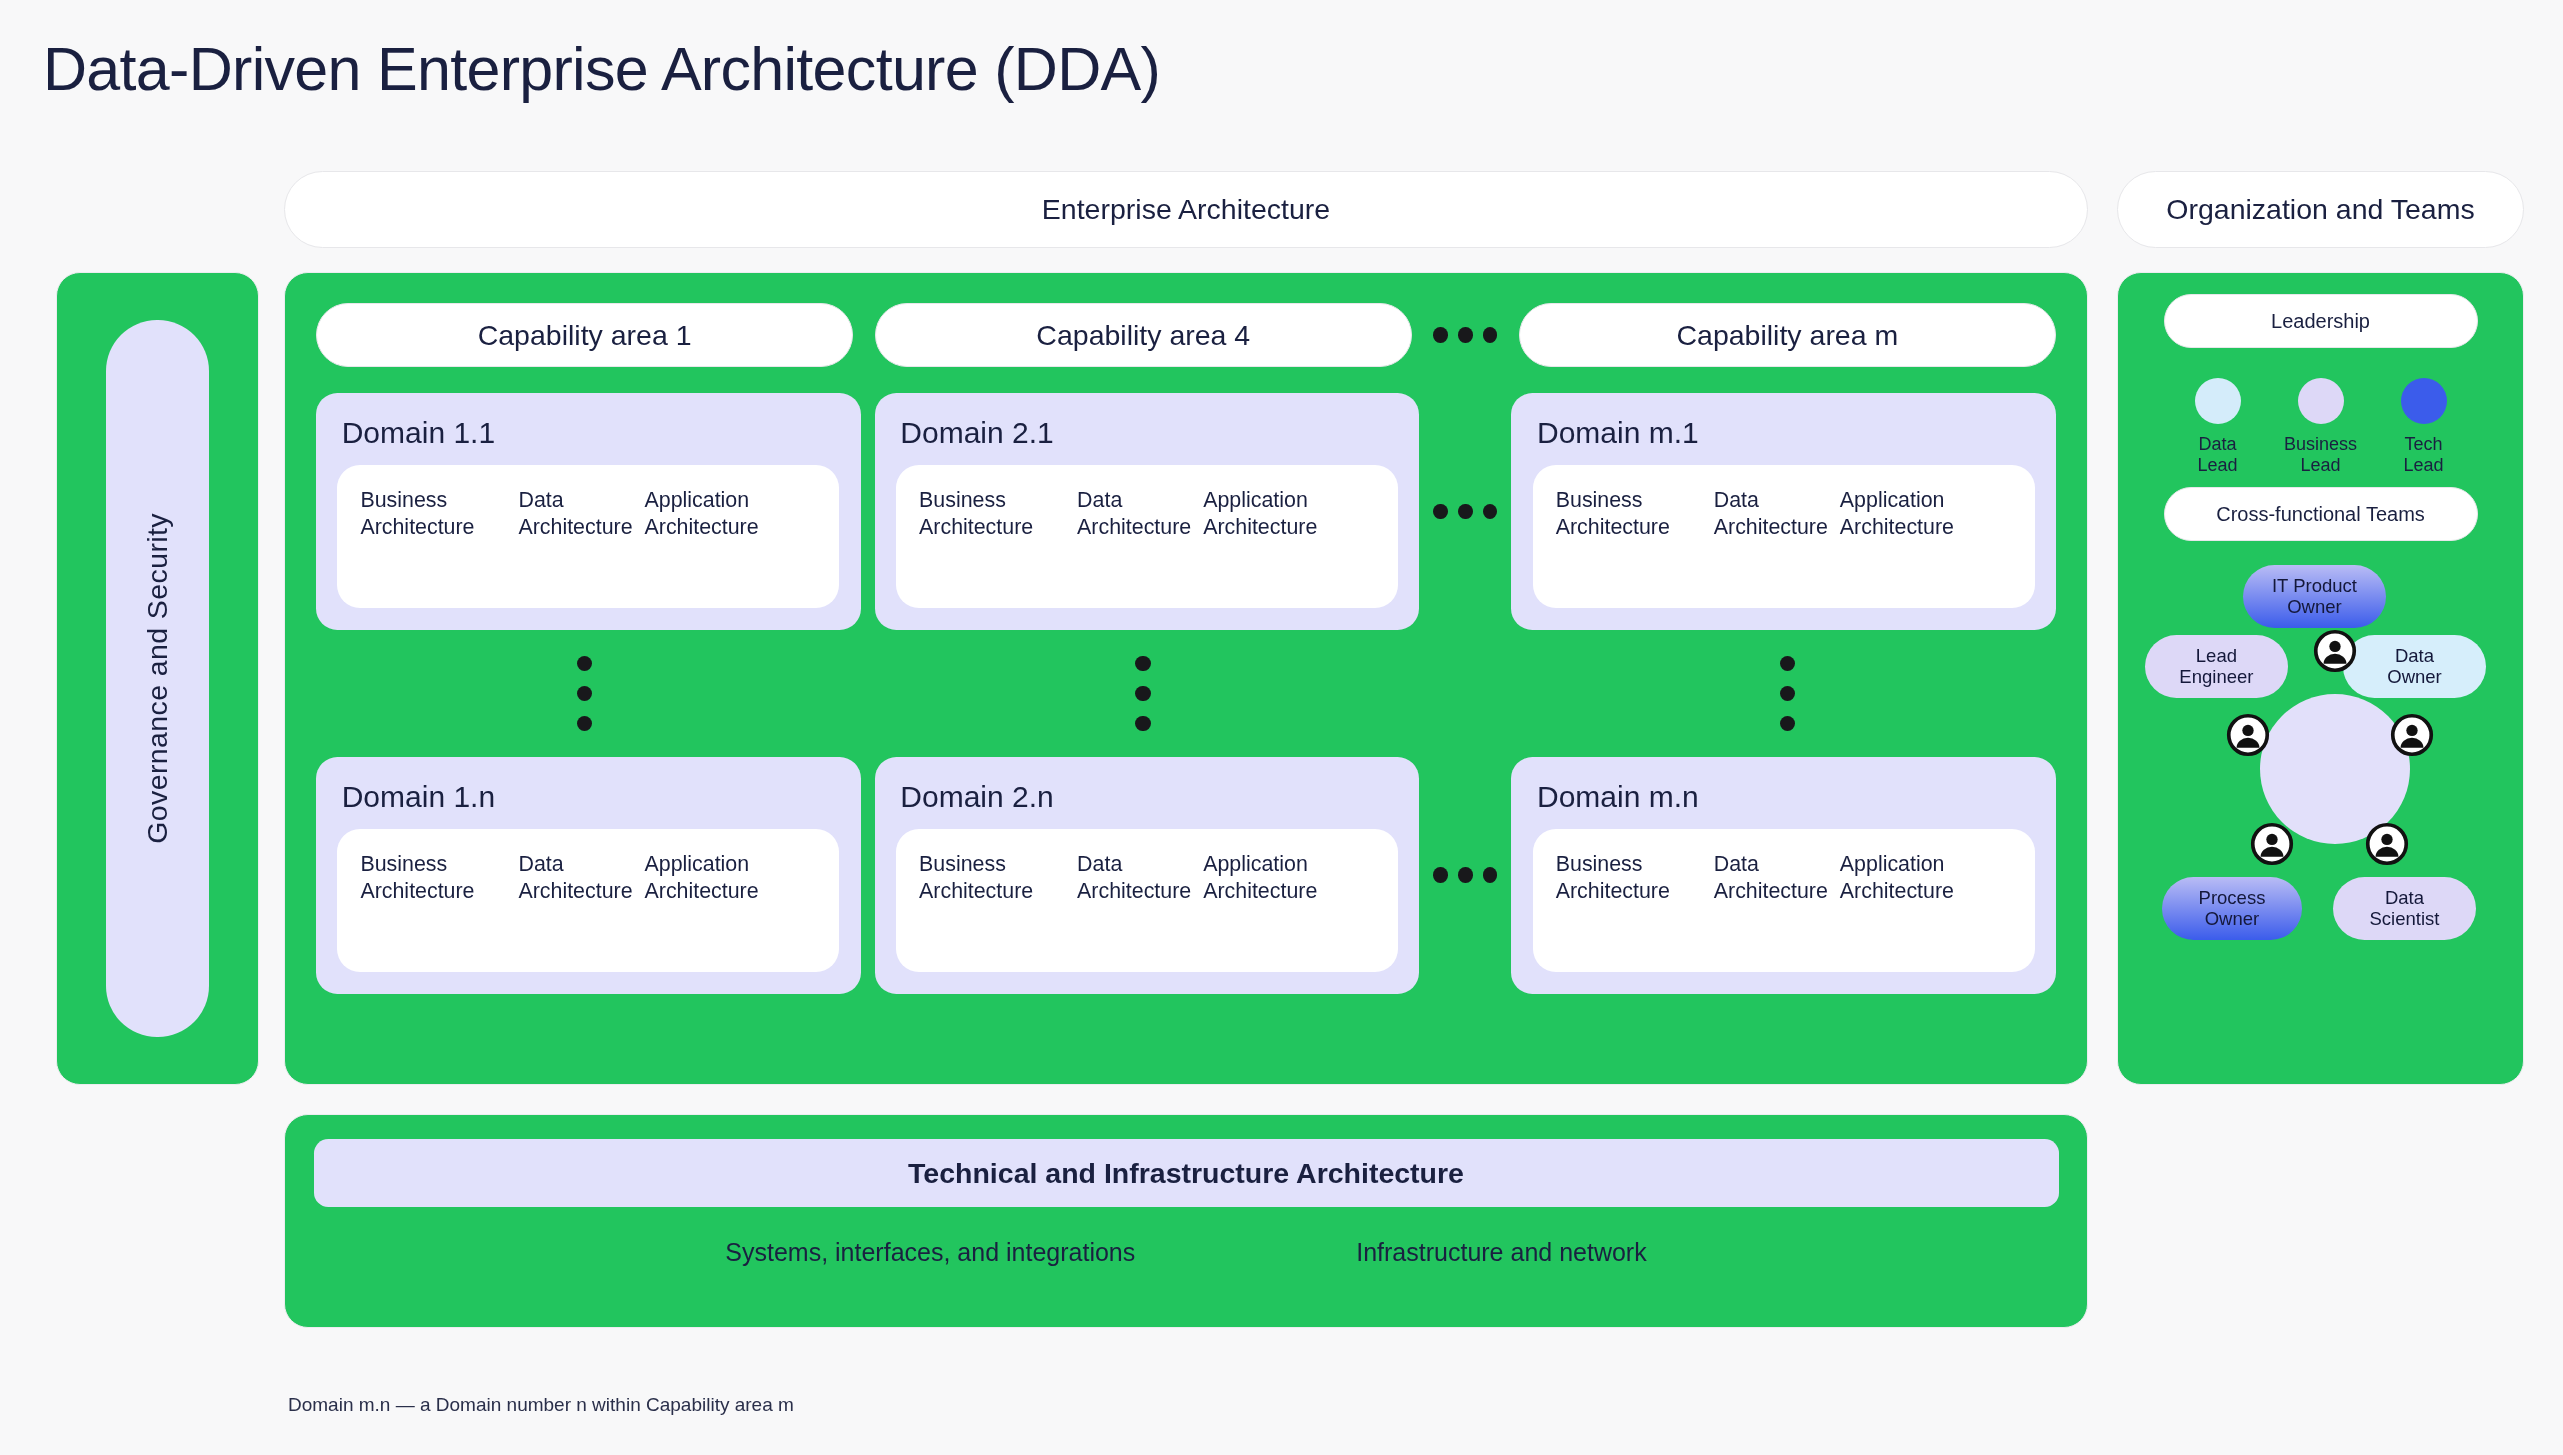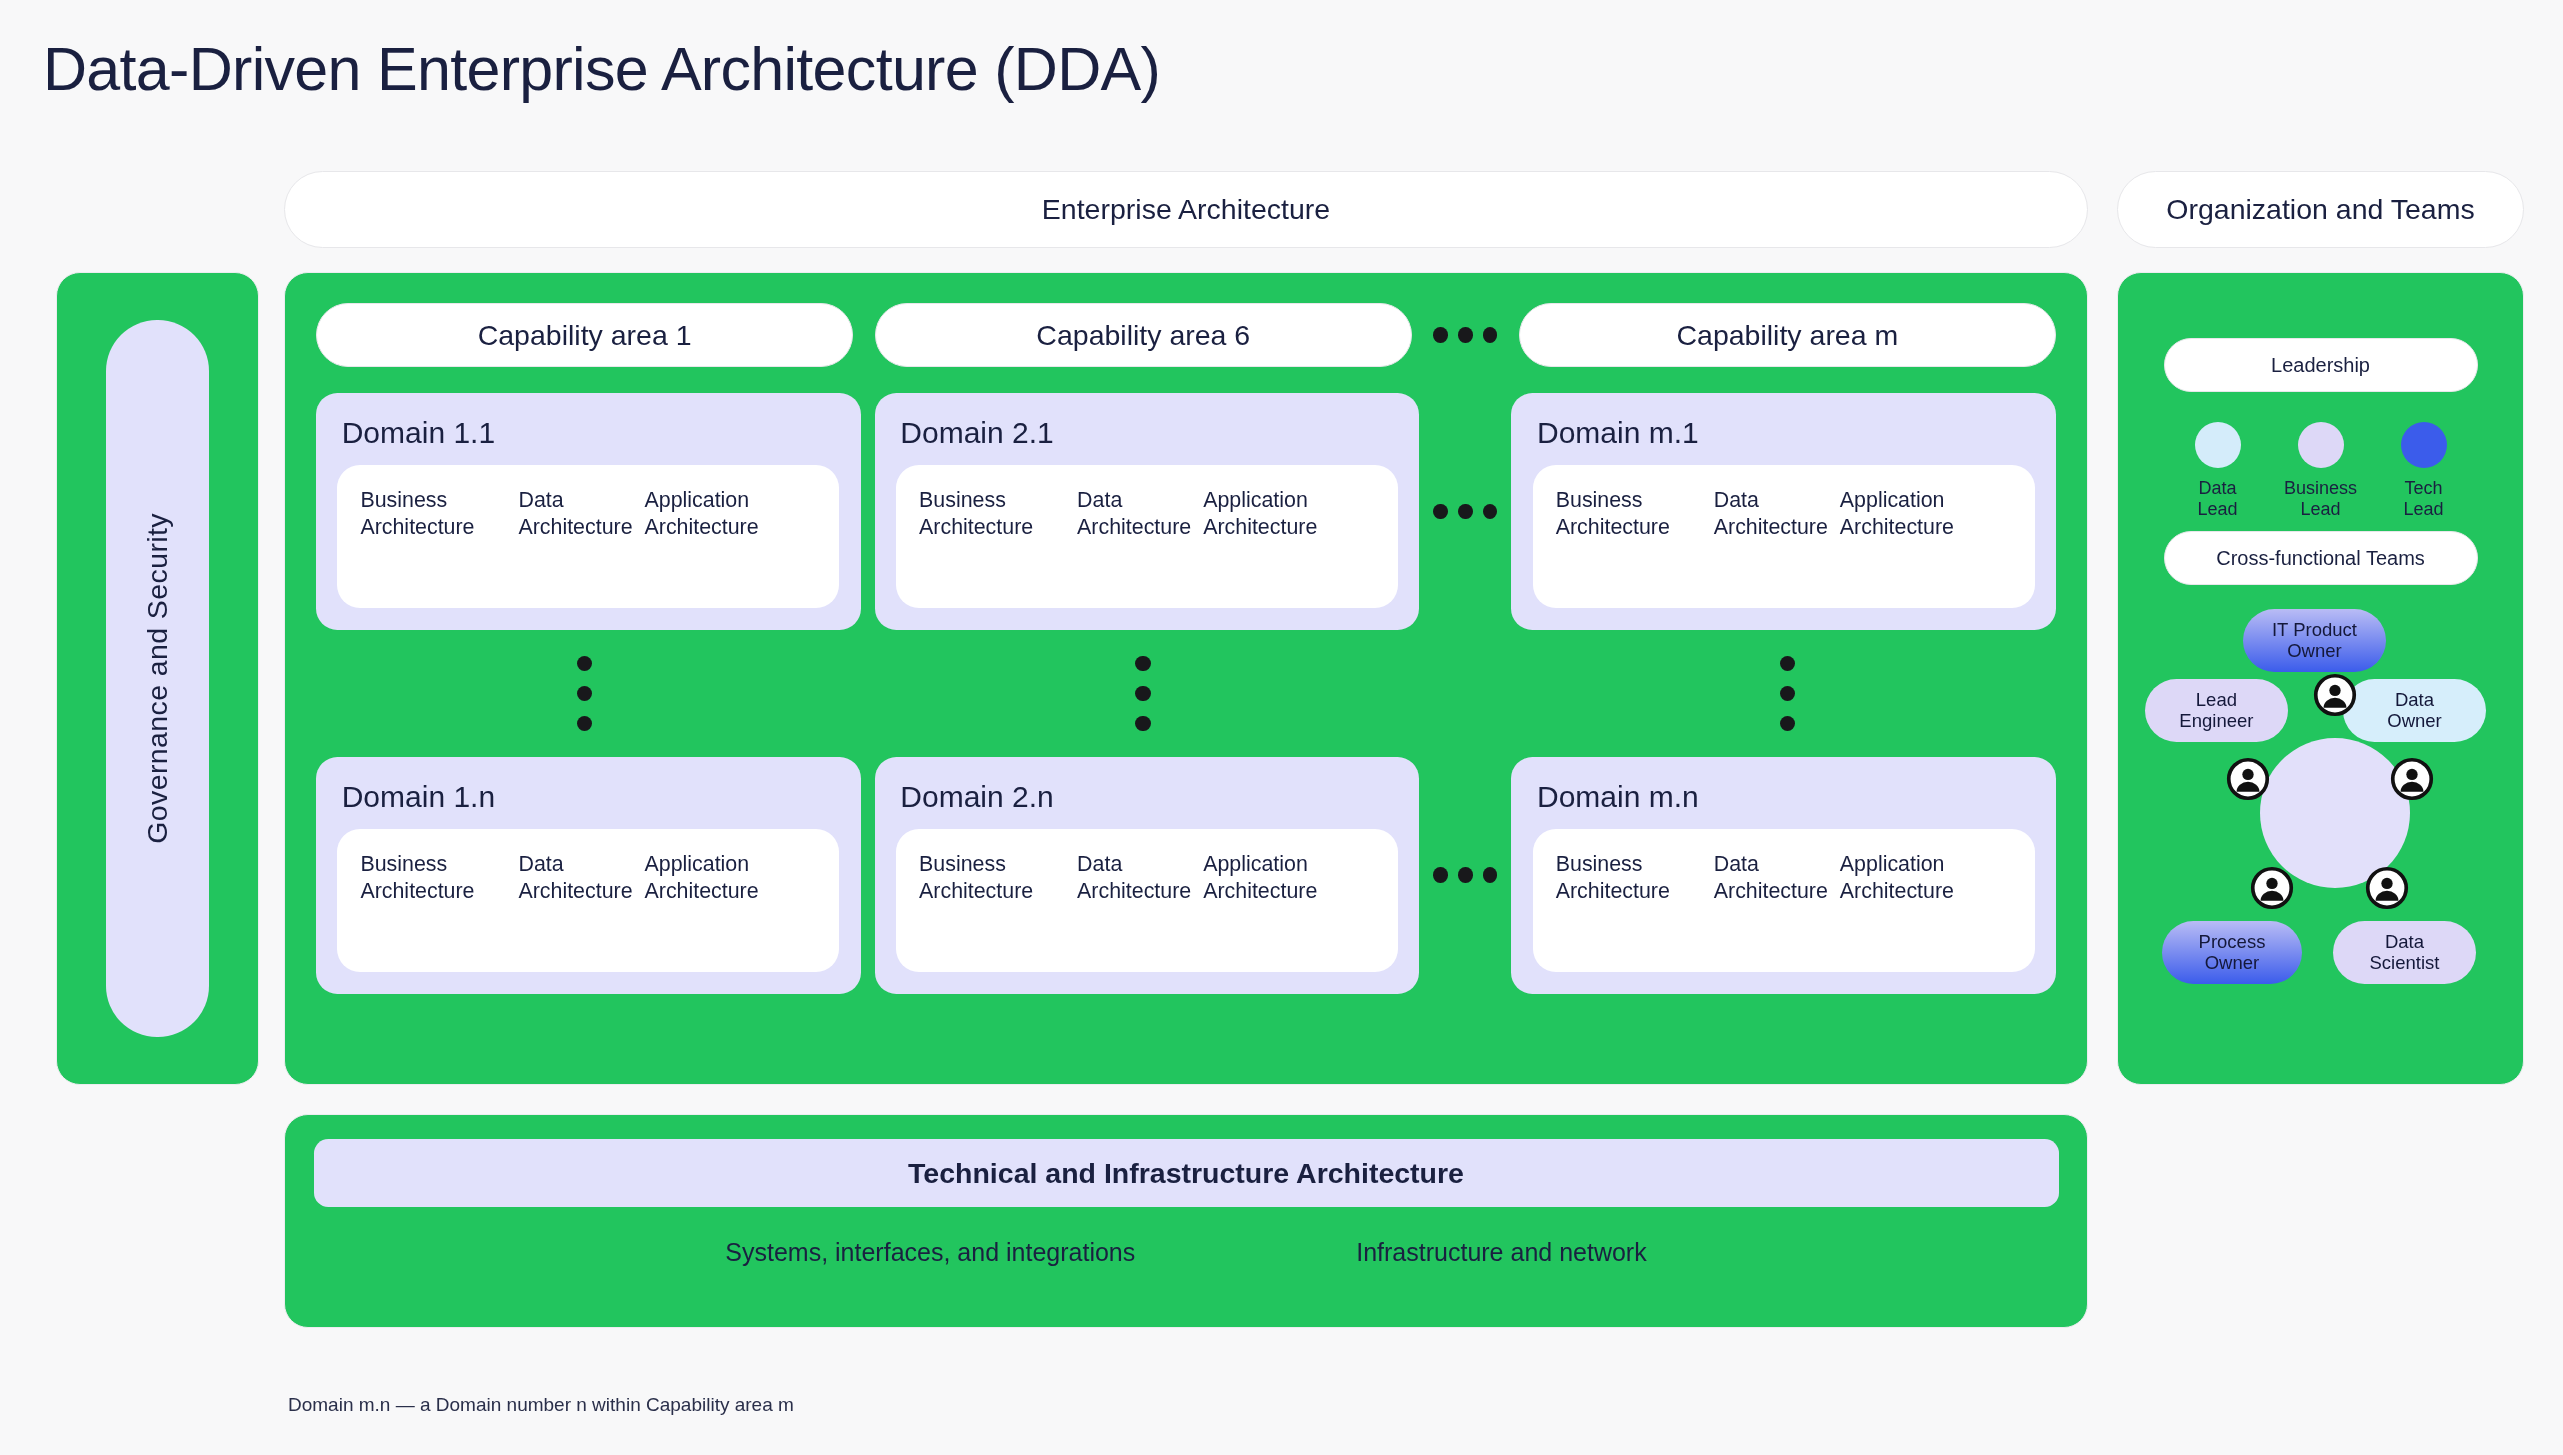--- a/index.html
+++ b/index.html
@@ -238,21 +238,21 @@
     width: 407px;
     height: 813px;
     padding: 21.4px 24px;
   }
 
   .org-pill {
     height: 54px;
     font-size: 20px;
     margin: 0 auto;
   }
-  #leadership-pill { width: 314px; margin-top: 44px; }
+  #leadership-pill { width: 314px; }
   #cft-pill { width: 314px; margin-top: 11.4px; text-align: center; }
 
   
   #legend {
     display: flex;
     justify-content: center;
     gap: 27px;
     margin-top: 30px;
   }
   .legend-item {
@@ -351,21 +351,21 @@
     </div>
   </div>
 
   <div id="ea-body" class="panel">
 
     <div class="cap-grid">
       <div class="pill cap-pill">
         <span>Capability area 1</span>
       </div>
       <div class="pill cap-pill">
-        <span>Capability area 6</span>
+        <span>Capability area 4</span>
       </div>
       <div class="h-dots">
           <i></i>
           <i></i>
           <i></i>
         </div>
       <div class="pill cap-pill">
         <span>Capability area m</span>
       </div>
     </div>

